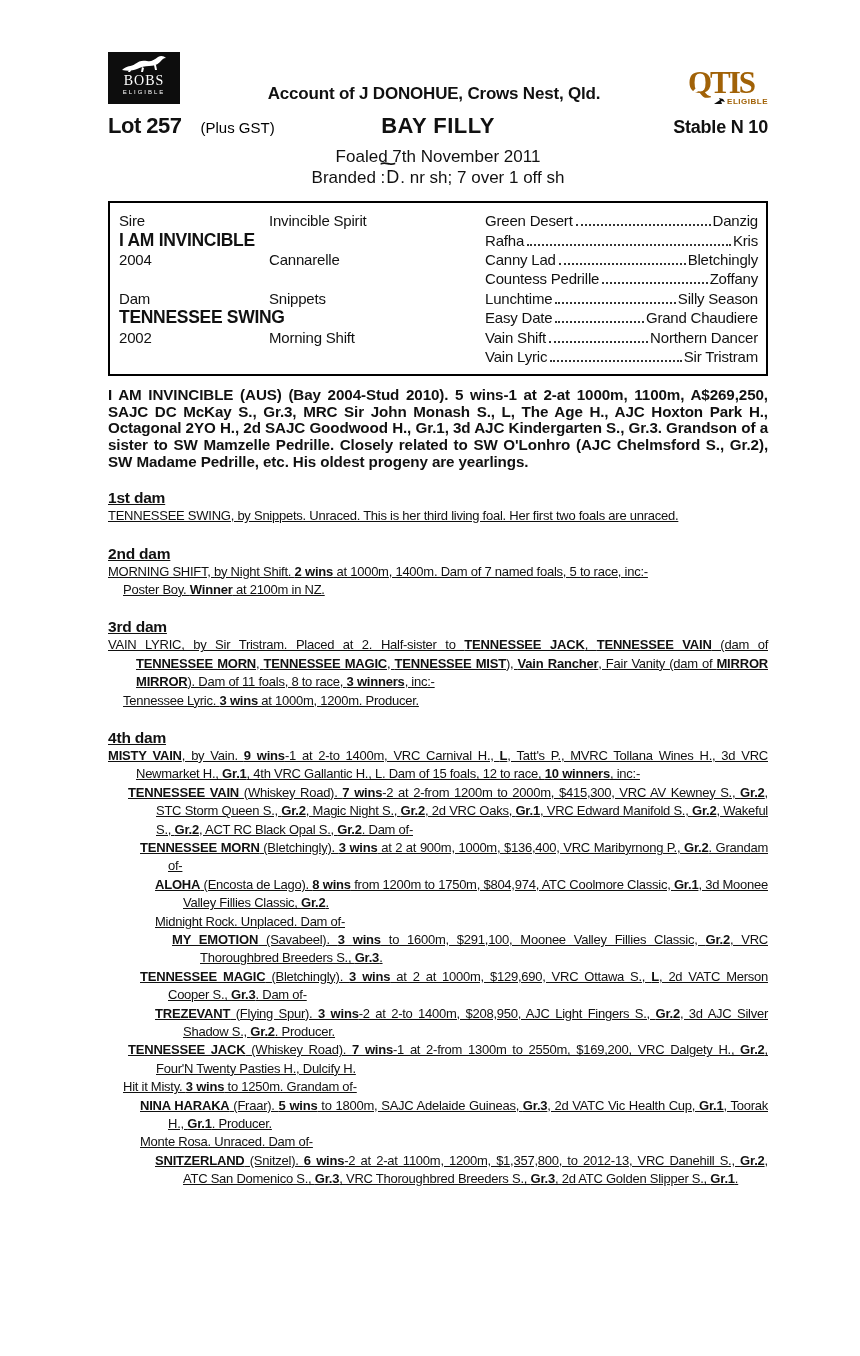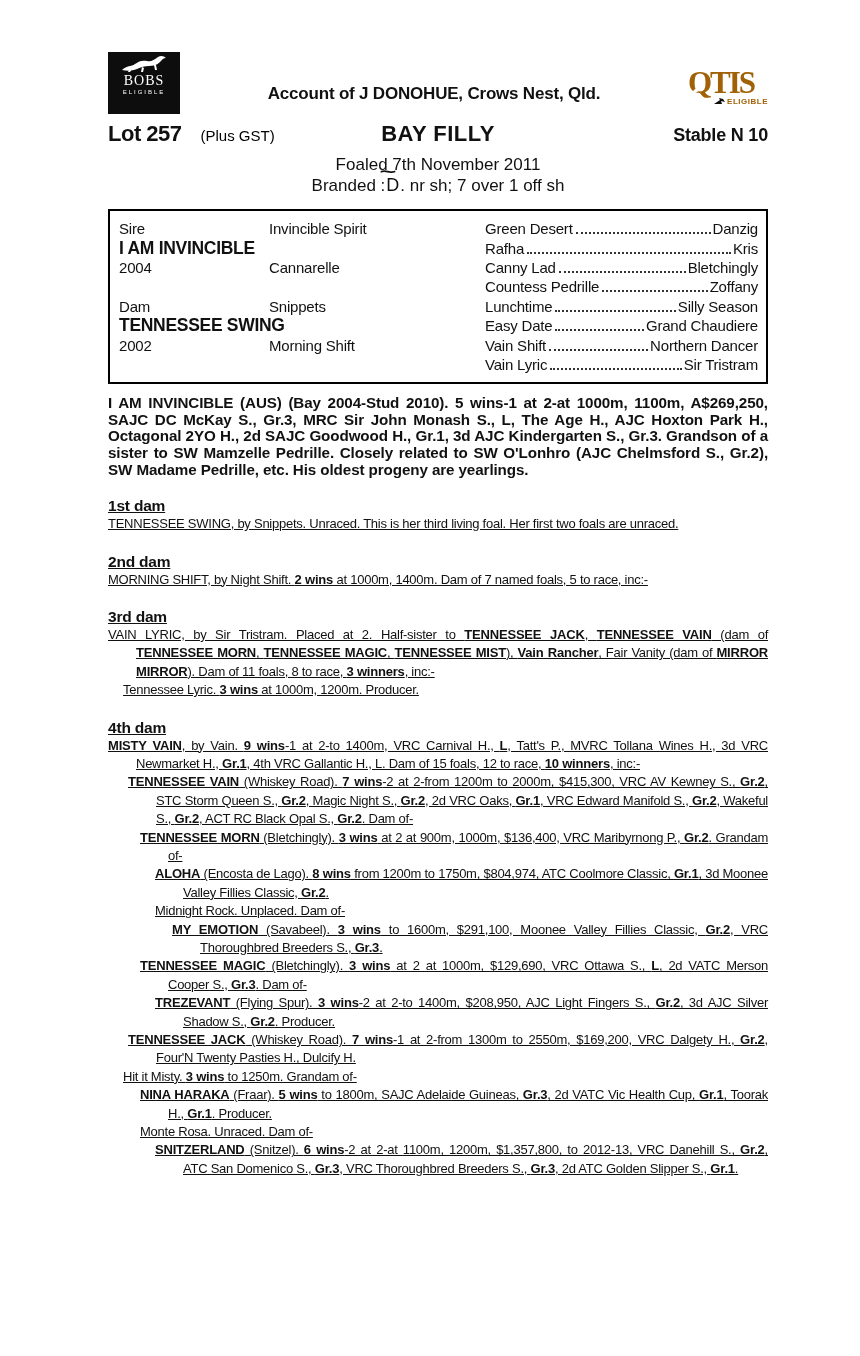--- a/index.html
+++ b/index.html
@@ -8,21 +8,21 @@
     width:860px; height:1356px; background:#ffffff; margin:0 auto;
     position:relative; overflow:hidden;
     font-family:"Liberation Sans", sans-serif; color:#111;
     -webkit-font-smoothing:antialiased;
   }
   .inner { padding:52px 92px 0 108px; }
 
   
   .hdr-row1 { display:flex; align-items:flex-start; }
   .bobs-logo {
-    width:72px; height:62px; background:#0d0d0d; color:#fff;
+    width:72px; height:52px; background:#0d0d0d; color:#fff;
     display:flex; flex-direction:column; align-items:center; justify-content:flex-start;
     padding-top:3px; flex:0 0 auto;
   }
   .bobs-word { font-family:"Liberation Serif", serif; font-size:14px; letter-spacing:1px; line-height:14px; margin-top:1px; }
   .bobs-elig { font-size:6px; letter-spacing:2px; line-height:8px; }
   .account { flex:1; text-align:center; font-weight:bold; font-size:17px; margin-top:32px; letter-spacing:-0.2px; }
   .qtis-logo { flex:0 0 auto; width:80px; margin-top:18px; position:relative; color:#a16207; }
   .qtis-word { font-family:"Liberation Serif", serif; font-weight:bold; font-size:31px; line-height:26px; letter-spacing:-2px; position:relative; }
   .qtis-horse { position:absolute; left:2px; top:12px; }
   .qtis-elig-row { display:flex; align-items:center; justify-content:flex-end; gap:2px; margin-top:1px; }
@@ -174,20 +174,21 @@
         </div>
       </div>
 
     <p class="sire-note"><b>I AM INVINCIBLE (AUS) (Bay 2004-Stud 2010). 5 wins-1 at 2-at 1000m, 1100m, A$269,250, SAJC DC McKay S., Gr.3, MRC Sir John Monash S., L, The Age H., AJC Hoxton Park H., Octagonal 2YO H., 2d SAJC Goodwood H., Gr.1, 3d AJC Kindergarten S., Gr.3. Grandson of a sister to SW Mamzelle Pedrille. Closely related to SW O'Lonhro (AJC Chelmsford S., Gr.2), SW Madame Pedrille, etc. His oldest progeny are yearlings.</b></p>
 
     <div class="sections">
         <div class="dam-heading">1st dam</div>
         <p class="entry" style="padding-left: 28px; text-indent: -28px;"><span>TENNESSEE SWING, by Snippets. Unraced. This is her third living foal. Her first two foals are unraced.</span></p>
         <div class="dam-heading">2nd dam</div>
         <p class="entry" style="padding-left: 28px; text-indent: -28px;"><span>MORNING SHIFT, by Night Shift. </span><b>2 wins</b><span> at 1000m, 1400m. Dam of 7 named foals, 5 to race, inc:-</span></p>
+        <p class="entry" style="padding-left: 43px; text-indent: -28px;"><span>Poster Boy. </span><b>Winner</b><span> at 2100m in NZ.</span></p>
         <div class="dam-heading">3rd dam</div>
         <p class="entry" style="padding-left: 28px; text-indent: -28px;"><span>VAIN LYRIC, by Sir Tristram. Placed at 2. Half-sister to </span><b>TENNESSEE JACK</b><span>, </span><b>TENNESSEE VAIN</b><span> (dam of </span><b>TENNESSEE MORN</b><span>, </span><b>TENNESSEE MAGIC</b><span>, </span><b>TENNESSEE MIST</b><span>), </span><b>Vain Rancher</b><span>, Fair Vanity (dam of </span><b>MIRROR MIRROR</b><span>). Dam of 11 foals, 8 to race, </span><b>3 winners</b><span>, inc:-</span></p>
         <p class="entry" style="padding-left: 43px; text-indent: -28px;"><span>Tennessee Lyric. </span><b>3 wins</b><span> at 1000m, 1200m. Producer.</span></p>
         <div class="dam-heading">4th dam</div>
         <p class="entry" style="padding-left: 28px; text-indent: -28px;"><b>MISTY VAIN</b><span>, by Vain. </span><b>9 wins</b><span>-1 at 2-to 1400m, VRC Carnival H., </span><b>L</b><span>, Tatt's P., MVRC Tollana Wines H., 3d VRC Newmarket H., </span><b>Gr.1</b><span>, 4th VRC Gallantic H., L. Dam of 15 foals, 12 to race, </span><b>10 winners</b><span>, inc:-</span></p>
         <p class="entry" style="padding-left: 48px; text-indent: -28px;"><b>TENNESSEE VAIN</b><span> (Whiskey Road). </span><b>7 wins</b><span>-2 at 2-from 1200m to 2000m, $415,300, VRC AV Kewney S., </span><b>Gr.2</b><span>, STC Storm Queen S., </span><b>Gr.2</b><span>, Magic Night S., </span><b>Gr.2</b><span>, 2d VRC Oaks, </span><b>Gr.1</b><span>, VRC Edward Manifold S., </span><b>Gr.2</b><span>, Wakeful S., </span><b>Gr.2</b><span>, ACT RC Black Opal S., </span><b>Gr.2</b><span>. Dam of-</span></p>
         <p class="entry" style="padding-left: 60px; text-indent: -28px;"><b>TENNESSEE MORN</b><span> (Bletchingly). </span><b>3 wins</b><span> at 2 at 900m, 1000m, $136,400, VRC Maribyrnong P., </span><b>Gr.2</b><span>. Grandam of-</span></p>
         <p class="entry" style="padding-left: 75px; text-indent: -28px;"><b>ALOHA</b><span> (Encosta de Lago). </span><b>8 wins</b><span> from 1200m to 1750m, $804,974, ATC Coolmore Classic, </span><b>Gr.1</b><span>, 3d Moonee Valley Fillies Classic, </span><b>Gr.2</b><span>.</span></p>
         <p class="entry" style="padding-left: 75px; text-indent: -28px;"><span>Midnight Rock. Unplaced. Dam of-</span></p>
         <p class="entry" style="padding-left: 92px; text-indent: -28px;"><b>MY EMOTION</b><span> (Savabeel). </span><b>3 wins</b><span> to 1600m, $291,100, Moonee Valley Fillies Classic, </span><b>Gr.2</b><span>, VRC Thoroughbred Breeders S., </span><b>Gr.3</b><span>.</span></p>

